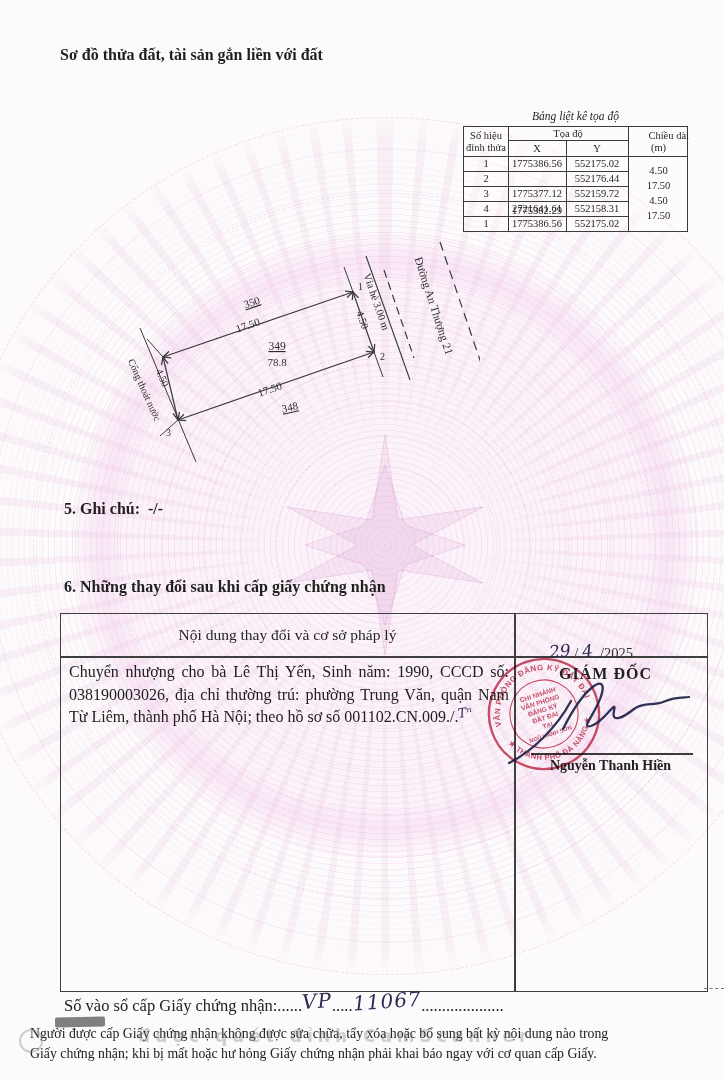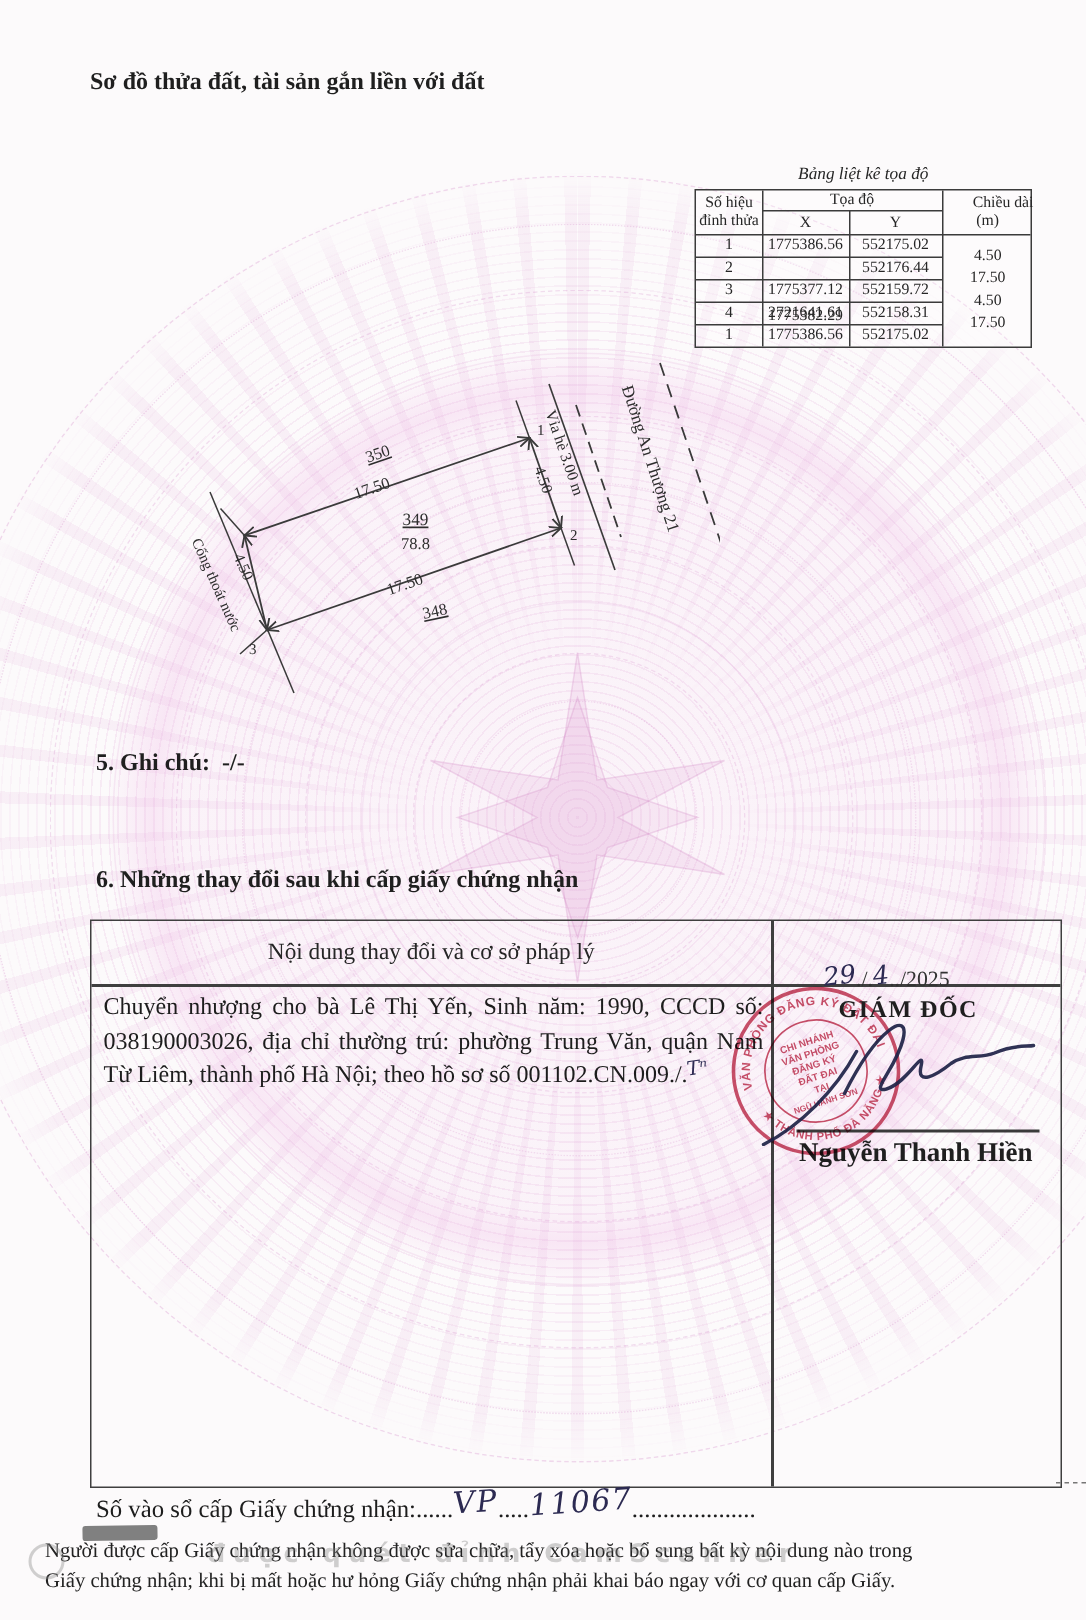--- a/index.html
+++ b/index.html
@@ -34,21 +34,21 @@
   .t6{position:absolute;left:60px;top:613px;width:646px;height:377px;border:1.5px solid #3f3f3f;}
   .t6 .vline{position:absolute;left:453px;top:0;width:1.5px;height:100%;background:#3f3f3f;}
   .t6 .hline{position:absolute;left:0;top:42px;width:100%;height:1.5px;background:#3f3f3f;}
   .t6 .h-left{position:absolute;left:0;top:12px;width:453px;text-align:center;font-size:15.5px;}
   .t6 .h-right{position:absolute;left:453px;right:0;top:4px;text-align:center;font-size:14.5px;line-height:17px;}
   .t6 .para{position:absolute;left:8px;top:47px;width:440px;font-size:16px;line-height:22.5px;text-align:justify;color:#1d1d1d;}
   .t6 .date{position:absolute;left:488px;top:28px;font-size:14.5px;color:#333;z-index:3;}
   .t6 .date .hw{font-size:17px;transform:rotate(-6deg);position:relative;top:-1px;}
   .t6 .director{position:absolute;left:453px;right:10px;top:51px;text-align:center;font-size:16px;letter-spacing:1px;z-index:3;}
   .t6 .rule{position:absolute;left:470px;top:139px;width:162px;height:1.5px;background:#3a3a3a;}
-  .t6 .signer{position:absolute;left:453px;right:0;top:144px;text-align:center;font-size:18px;}
+  .t6 .signer{position:absolute;left:453px;right:0;top:144px;text-align:center;font-size:14px;}
   .sigsvg{position:absolute;left:440px;top:55px;width:250px;height:95px;z-index:2;}
   .stampsvg{position:absolute;left:423px;top:40px;width:120px;height:120px;z-index:1;mix-blend-mode:multiply;opacity:.88;}
   
   .registry{position:absolute;left:64px;top:992px;font-size:16.5px;color:#1d1d1d;}
   .registry .hw{font-size:20px;transform:rotate(-4deg);position:relative;top:-3px;letter-spacing:1px;}
   .footer{position:absolute;left:30px;top:1024px;width:678px;font-size:13.8px;line-height:19.5px;color:#222;}
   .wmark{position:absolute;left:138px;top:1026px;font-family:"DejaVu Sans", sans-serif;font-weight:600;
          font-size:17px;letter-spacing:5px;color:rgba(125,125,125,.36);white-space:nowrap;z-index:4;}
   .wlogo{position:absolute;left:19px;top:1029px;width:20px;height:20px;border:2px solid rgba(140,140,140,.4);border-radius:50%;}
   .blob{position:absolute;left:55px;top:1017px;width:50px;height:10px;background:rgba(80,80,80,.72);border-radius:2px;transform:rotate(-1deg);}

